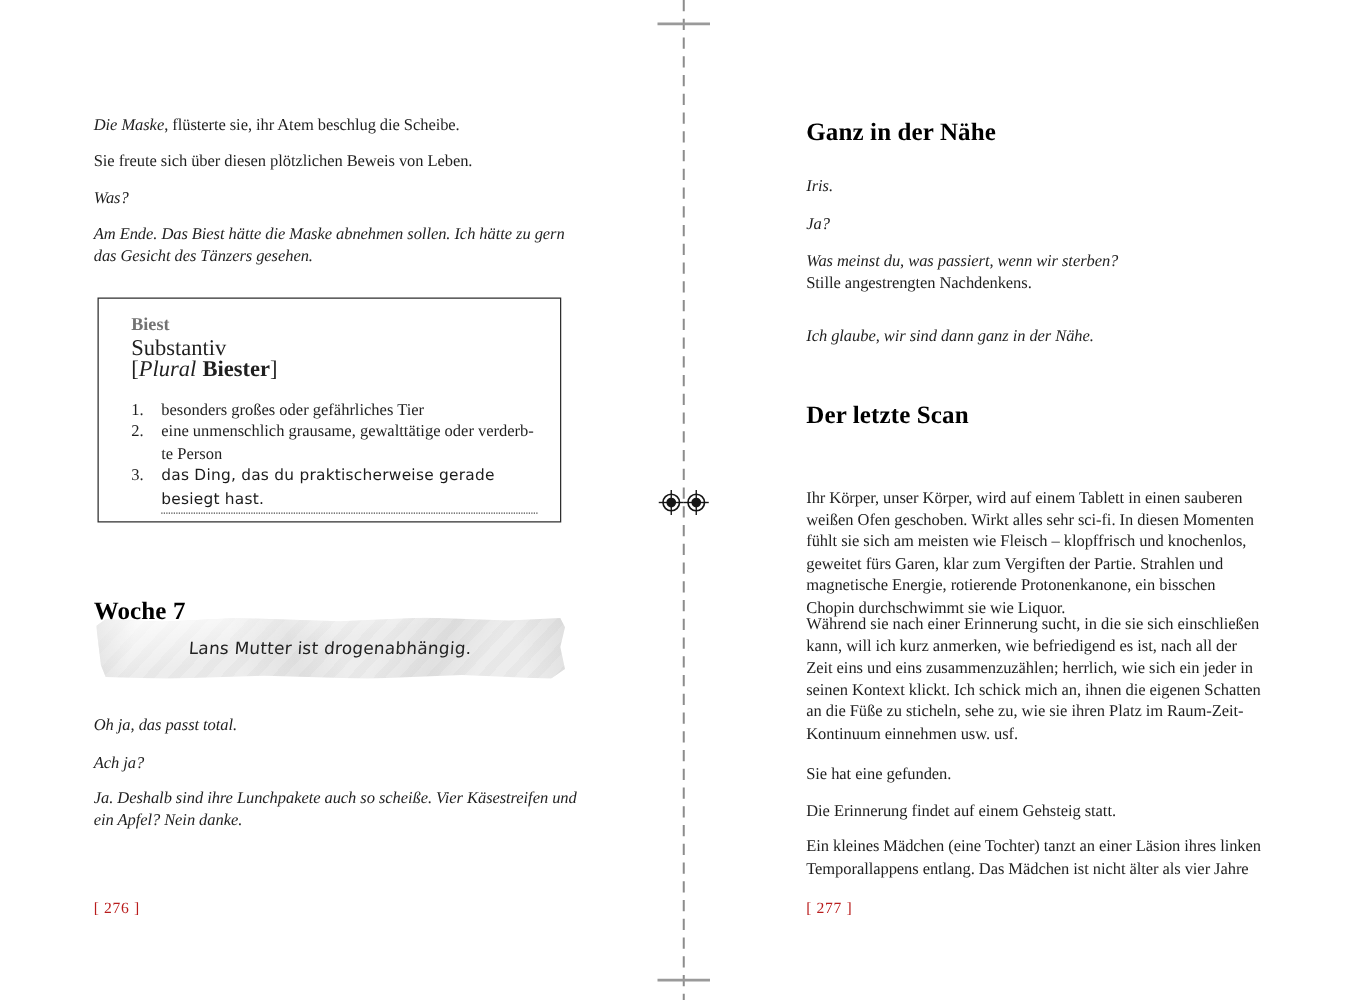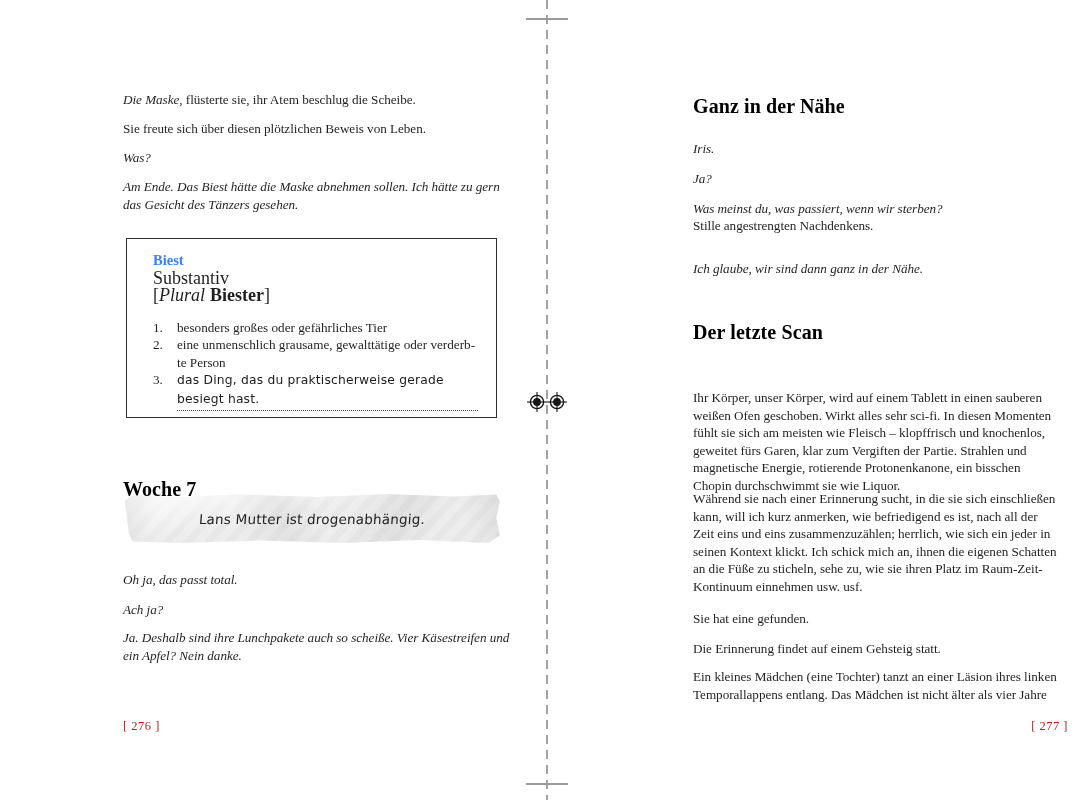--- a/index.html
+++ b/index.html
@@ -2,21 +2,21 @@
 <html><head>
 <meta charset="utf-8">
 <style>
   html,body{margin:0;padding:0;}
   body{
     width:1092px;height:800px;position:relative;overflow:hidden;
     background:#ffffff;
     font-family:"Liberation Serif","DejaVu Serif",serif;
     color:#1f1f1f;
   }
-  .page{position:absolute;top:0;height:696px;margin-left:48px;}
+  .page{position:absolute;top:0;height:696px;}
   #page-left{left:75px;width:500px;}
   #page-right{left:645px;width:450px;}
 
   .para{
     position:absolute;left:0;
     font-size:13.2px;line-height:17.5px;letter-spacing:-0.05px;
     white-space:pre-line;
   }
   .italic{font-style:italic;}
   .heading{
@@ -26,21 +26,21 @@
   .pagenum{
     position:absolute;font-size:12.5px;color:#b91c1c;letter-spacing:0.5px;
   }
 
   
   .def-box{
     position:absolute;left:3px;top:238px;width:371px;height:180px;
     border:1.5px solid #2e2e2e;box-sizing:border-box;
     padding:13px 18px 0 26px;
   }
-  .def-term{font-size:14.5px;font-weight:bold;line-height:17.5px;color:#3b82f6;}
+  .def-term{font-size:14.5px;font-weight:bold;line-height:17.5px;color:#737373;}
   .def-line{font-size:18px;line-height:17.5px;}
   .def-plural strong{margin-left:0.28em;text-align:right;}
   .def-list{margin-top:14px;}
   .def-item{display:flex;font-size:13.2px;line-height:17.5px;}
   .def-num{flex:none;width:24px;}
   .def-text{flex:1;white-space:pre-line;}
   .hand{
     font-family:"DejaVu Sans",sans-serif;
     font-size:12.3px;letter-spacing:0.2px;color:#1c1c1c;
     transform:skewX(-4deg);transform-origin:left bottom;
@@ -156,14 +156,14 @@
 kann, will ich kurz anmerken, wie befriedigend es ist, nach all der
 Zeit eins und eins zusammenzuzählen; herrlich, wie sich ein jeder in
 seinen Kontext klickt. Ich schick mich an, ihnen die eigenen Schatten
 an die Füße zu sticheln, sehe zu, wie sie ihren Platz im Raum-Zeit-
 Kontinuum einnehmen usw. usf.</p>
   <p class="para" style="top:597px">Sie hat eine gefunden.</p>
   <p class="para" style="top:627px">Die Erinnerung findet auf einem Gehsteig statt.</p>
   <p class="para" style="top:655px">Ein kleines Mädchen (eine Tochter) tanzt an einer Läsion ihres linken
 Temporallappens entlang. Das Mädchen ist nicht älter als vier Jahre</p>
 
-  <div class="pagenum" style="left:0;top:719px;width:375px;text-align:right">[ 277 ]</div>
+  <div class="pagenum" style="left:0;top:719px;width:375px;text-align:left">[ 277 ]</div>
 </div>
 
 </body></html>

